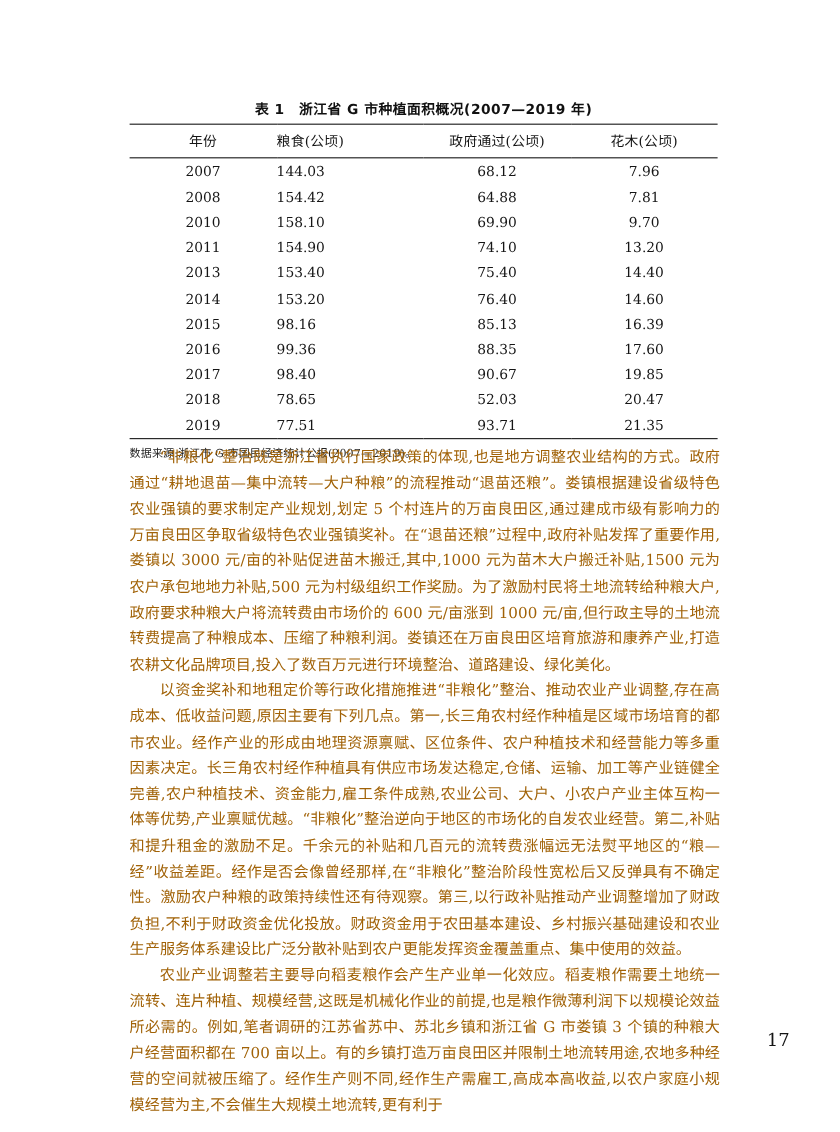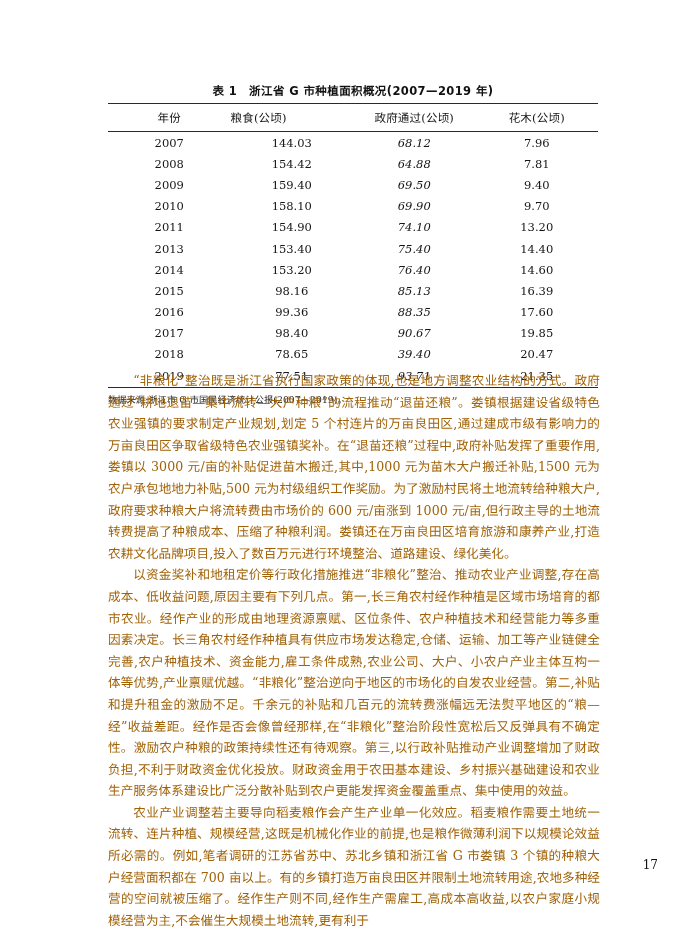--- a/index.html
+++ b/index.html
@@ -65,22 +65,22 @@
   }
   table.stats tbody {
     border-bottom: 1.6px solid #2a2a2a;
   }
   .col-year   { width: 25%; text-align: center; }
   .col-grain  { width: 25%; text-align: left; }
   .col-cash   { width: 25%; text-align: center; }
   .col-flower { width: 25%; text-align: center; }
 
   td.col-year   { text-align: center; }
-  td.col-grain  { text-align: center; }
-  td.col-cash   { text-align: center; font-style: italic; }
+  td.col-grain  { }
+  td.col-cash   { text-align: center; }
   td.col-flower { text-align: center; }
 
   .table-source {
     margin-top: 4px;
     font-size: 9.2px;
     color: #222;
     letter-spacing: 0.1px;
     text-align: left;
   }
 
@@ -103,21 +103,21 @@
   }
   .body-text p + p {
     margin-top: 0px;
   }
 
   
   .page-number {
     position: absolute;
     right: 42px;
     top: 858px;
-    font-size: 12px;
+    font-size: 15px;
     color: #151515;
     font-family: "DejaVu Serif", "Liberation Serif", serif;
   }
 </style>
 </head>
 <body>
 
 <div class="page">
 
   <div class="table-block">
@@ -140,26 +140,20 @@
             <td class="col-cash">68.12</td>
             <td class="col-flower">7.96</td>
           </tr>
           <tr>
             <td class="col-year">2008</td>
             <td class="col-grain">154.42</td>
             <td class="col-cash">64.88</td>
             <td class="col-flower">7.81</td>
           </tr>
           <tr>
-            <td class="col-year">2009</td>
-            <td class="col-grain">159.40</td>
-            <td class="col-cash">69.50</td>
-            <td class="col-flower">9.40</td>
-          </tr>
-          <tr>
             <td class="col-year">2010</td>
             <td class="col-grain">158.10</td>
             <td class="col-cash">69.90</td>
             <td class="col-flower">9.70</td>
           </tr>
           <tr>
             <td class="col-year">2011</td>
             <td class="col-grain">154.90</td>
             <td class="col-cash">74.10</td>
             <td class="col-flower">13.20</td>
@@ -190,21 +184,21 @@
           </tr>
           <tr>
             <td class="col-year">2017</td>
             <td class="col-grain">98.40</td>
             <td class="col-cash">90.67</td>
             <td class="col-flower">19.85</td>
           </tr>
           <tr>
             <td class="col-year">2018</td>
             <td class="col-grain">78.65</td>
-            <td class="col-cash">39.40</td>
+            <td class="col-cash">52.03</td>
             <td class="col-flower">20.47</td>
           </tr>
           <tr>
             <td class="col-year">2019</td>
             <td class="col-grain">77.51</td>
             <td class="col-cash">93.71</td>
             <td class="col-flower">21.35</td>
           </tr>
         </tbody>
     </table>

